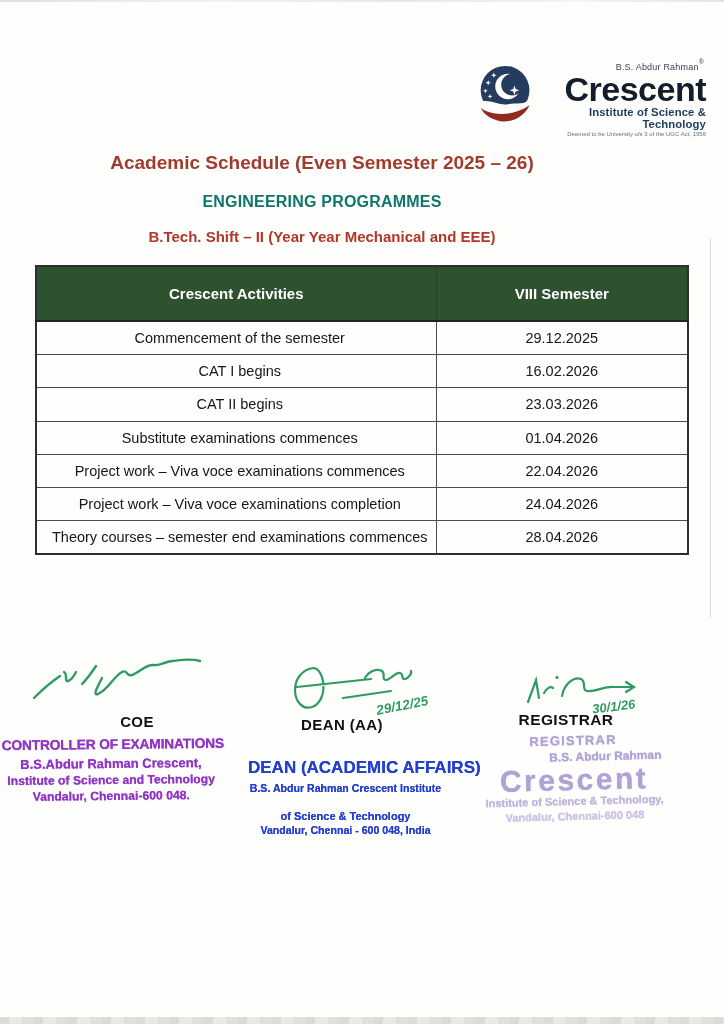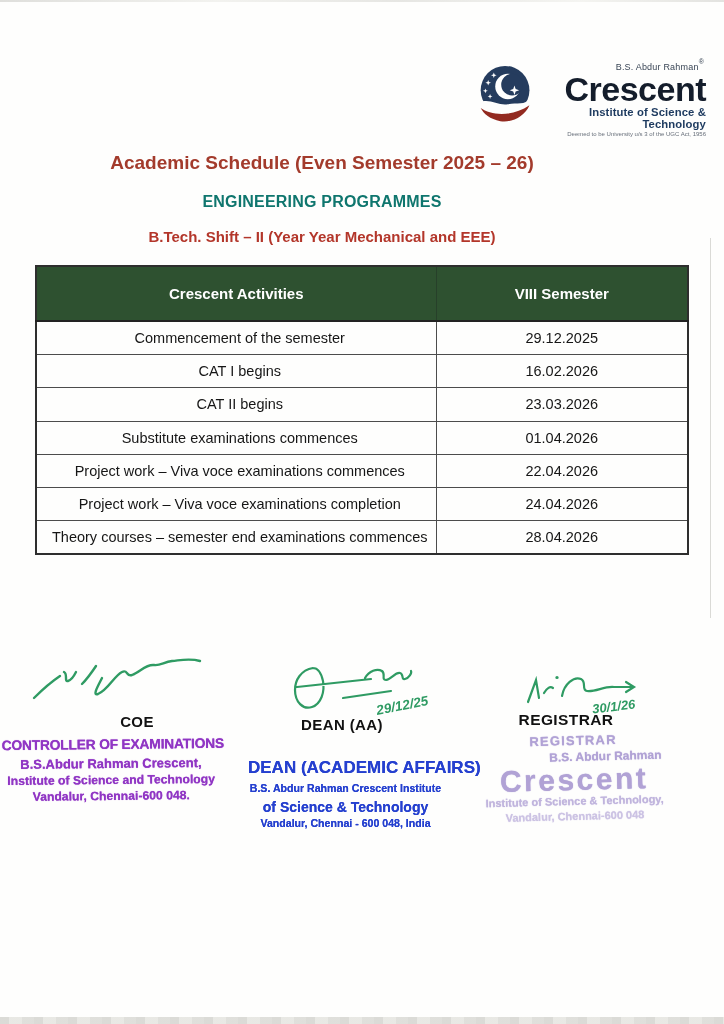--- a/index.html
+++ b/index.html
@@ -60,21 +60,21 @@
     text-shadow:0 0 .7px currentColor; transform:rotate(-.6deg); }
   .stamp-coe .stamp-line:nth-child(1){ font-size:13.8px; font-weight:bold; letter-spacing:-.2px; }
   .stamp-coe .stamp-line:nth-child(2){ font-size:13px; font-weight:bold; margin-top:2px; }
   .stamp-coe .stamp-line:nth-child(3){ font-size:12.2px; font-weight:bold; margin-top:1px; }
   .stamp-coe .stamp-line:nth-child(4){ font-size:12.2px; font-weight:bold; margin-top:1px; }
 
   .stamp-dean { left:248px; top:758px; width:195px; color:var(--stamp-blue,#2540cf);
     text-shadow:0 0 .5px currentColor; }
   .stamp-dean .stamp-line:nth-child(1){ font-size:17px; font-weight:bold; }
   .stamp-dean .stamp-line:nth-child(2){ font-size:10.6px; font-weight:bold; margin-top:3px; }
-  .stamp-dean .stamp-line:nth-child(3){ font-size:14px; font-weight:bold; margin-top:4px; }
+  .stamp-dean .stamp-line:nth-child(3){ font-size:11px; font-weight:bold; margin-top:15px; }
   .stamp-dean .stamp-line:nth-child(4){ font-size:10.6px; font-weight:bold; margin-top:1px; }
 
   .stamp-registrar { left:468px; top:733px; width:212px; color:var(--stamp-lilac,#a493cf);
     opacity:.85; transform:rotate(-1.5deg); text-shadow:0 0 1px currentColor; }
   .stamp-registrar .stamp-line:nth-child(1){ font-size:13px; font-weight:bold; letter-spacing:1.2px; }
   .stamp-registrar .stamp-line:nth-child(2){ font-size:12px; font-weight:bold; text-align:right; padding-right:18px; margin-top:1px; }
   .stamp-registrar .stamp-line:nth-child(3){ font-size:30px; font-weight:bold; letter-spacing:2.5px; line-height:30px; margin-top:1px; }
   .stamp-registrar .stamp-line:nth-child(4){ font-size:11px; font-weight:bold; opacity:.8; }
   .stamp-registrar .stamp-line:nth-child(5){ font-size:11px; font-weight:bold; opacity:.65; margin-top:1px; }
 </style>

